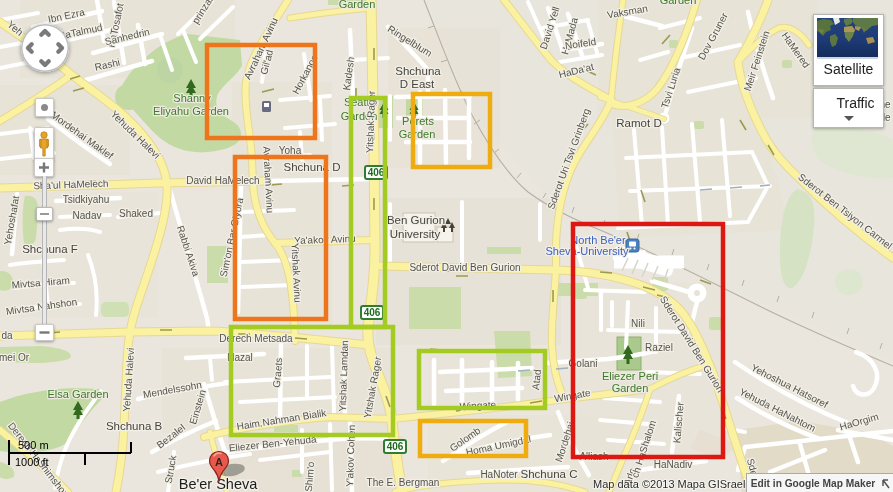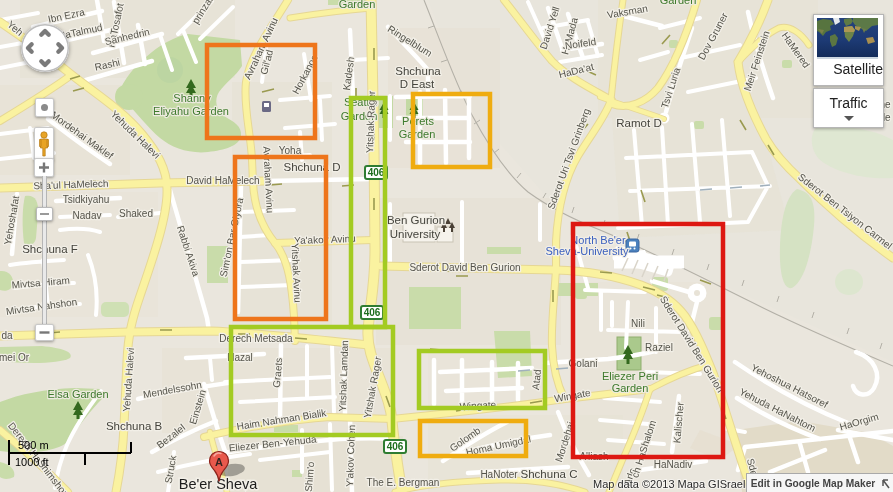--- a/index.html
+++ b/index.html
@@ -713,25 +713,25 @@
 <path d="M36,0 L61,0 L61,7 L55,8 L49,13 L43,10 L38,7 L36,4 Z" fill="#5c7947"></path>
 
 <path d="M38,8 L44,9 L42,13 L38,11 Z" fill="#a8954f"></path>
 
 <path d="M45,10 L49,11 L47,15 Z" fill="#6e7d4a"></path>
 
 <path d="M49,20 L56,19 L58,24 L51,26 Z" fill="#a98f4f"></path>
 
 <path d="M0,39 L61,39 L61,41 L0,41 Z" fill="#ccd6e0"></path>
 </svg>
-<div style="position:absolute;left:0;top:46px;width:69px;text-align:right;font-size:14px;color:#222;font-family:'Liberation Sans',sans-serif;">Satellite</div>
+<div style="position:absolute;left:0;top:46px;width:69px;text-align:center;font-size:14px;color:#222;font-family:'Liberation Sans',sans-serif;">Satellite</div>
 </div>
 
 <div style="position:absolute;left:813px;top:88px;width:69px;height:38px;background:#fff;border:1px solid #b6b6b6;box-shadow:0 1px 3px rgba(0,0,0,.3);">
-<div style="position:absolute;left:0;top:6px;width:69px;text-align:center;font-size:14px;color:#222;font-family:'Liberation Sans',sans-serif;">Traffic</div>
+<div style="position:absolute;left:7px;top:6px;width:69px;text-align:center;font-size:14px;color:#222;font-family:'Liberation Sans',sans-serif;">Traffic</div>
 <div style="position:absolute;left:30px;top:27px;width:0;height:0;border-left:5px solid transparent;border-right:5px solid transparent;border-top:5px solid #555;"></div>
 </div>
 
 <div style="position:absolute;left:8px;top:438px;width:130px;height:30px;padding-left:42px;">
 <svg width="130" height="28">
 <g stroke="#000" stroke-width="2" fill="none">
 <path d="M1,2 L1,27"></path>
 <path d="M1,15 L123,15"></path>
 <path d="M123,4 L123,15"></path>
 <path d="M77,15 L77,27"></path>

